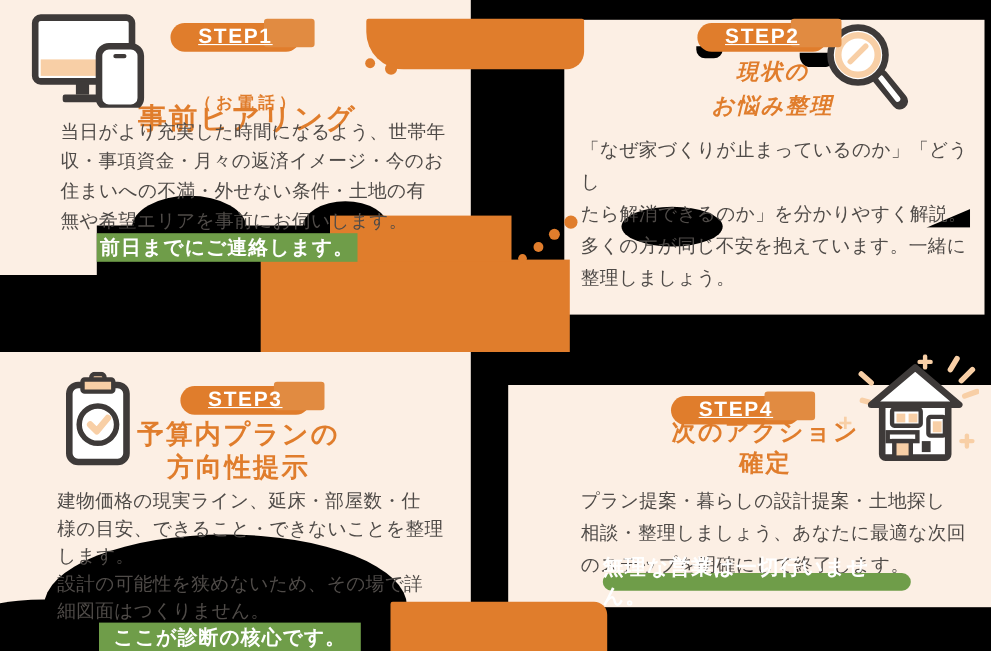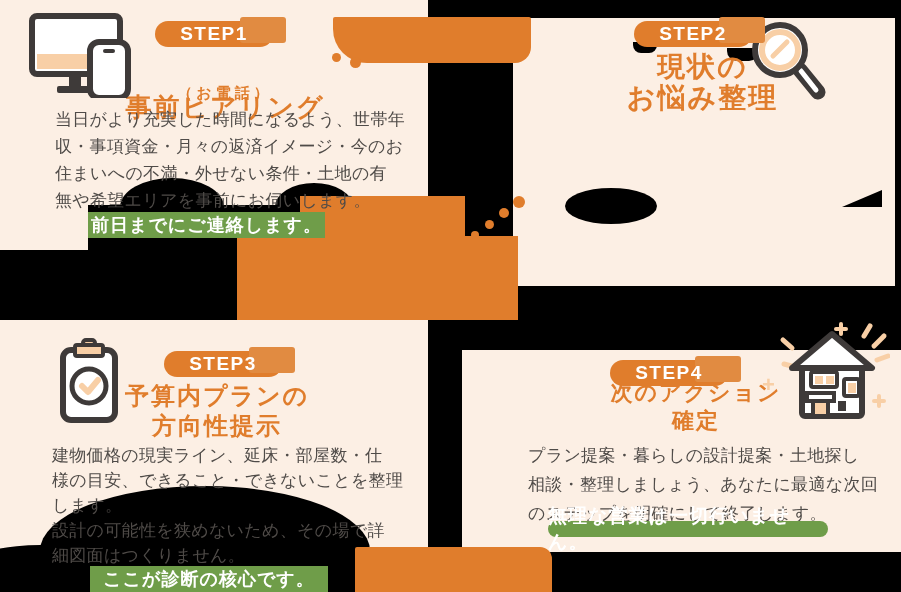--- a/index.html
+++ b/index.html
@@ -18,21 +18,21 @@
     font-family:"Liberation Sans","DejaVu Sans",sans-serif;
   }
   .card{position:absolute;background:var(--cream);z-index:1;}
   .wave{position:absolute;background:#000;z-index:2;}
   .ellipse{border-radius:50%;}
   .oshape{position:absolute;background:var(--orange);z-index:3;}
   .dot{position:absolute;background:var(--orange);border-radius:50%;z-index:3;}
   .step-badge{
     position:absolute;background:var(--orange);color:#fff;font-weight:bold;
     display:flex;align-items:center;justify-content:center;
-    border-radius:13px;z-index:6;letter-spacing:1.5px;
+    border-radius:13px;z-index:6;letter-spacing:1.5px;text-decoration:underline;
   }
   .step-badge::after{
     content:"";position:absolute;right:-13px;top:-4px;width:46px;height:100%;
     background:var(--orange-lite);border-radius:3px;z-index:-1;
   }
   .card-title{
     position:absolute;color:var(--orange);font-weight:bold;text-align:center;
     white-space:pre-line;z-index:4;
   }
   .card-sub{
@@ -107,22 +107,26 @@
   <div class="icon" style="left:750px;top:20px;width:78px;height:82px;">
     <svg width="78" height="82" viewBox="0 0 78 82">
       <line x1="50" y1="50" x2="68" y2="72" stroke="#3e3a39" stroke-width="15" stroke-linecap="round"></line>
       <line x1="51" y1="51" x2="66" y2="70" stroke="#fff" stroke-width="5" stroke-linecap="round"></line>
       <circle cx="30" cy="30" r="25" fill="#fff" stroke="#3e3a39" stroke-width="6"></circle>
       <circle cx="30" cy="30" r="18" fill="none" stroke="#f8cfa6" stroke-width="6"></circle>
       <line x1="23" y1="36" x2="37" y2="22" stroke="#f8cfa6" stroke-width="5" stroke-linecap="round"></line>
     </svg>
   </div>
   <div class="step-badge" style="left:634px;top:21px;width:118px;height:26px;font-size:19px;">STEP2</div>
-  <div class="card-title" style="left:565px;top:51px;width:275px;font-size:28px;line-height:31px;letter-spacing:2px;">現状の
+  <div class="card-title" style="left:565px;top:51px;width:275px;font-size:20px;line-height:31px;letter-spacing:2px;font-style:italic;">現状の
 お悩み整理</div>
+  <div class="card-body" style="left:528px;top:122px;width:365px;line-height:29px;">「なぜ家づくりが止まっているのか」「どうし
+たら解消できるのか」を分かりやすく解説。
+多くの方が同じ不安を抱えています。一緒に
+整理しましょう。</div>
 
   <div class="icon" style="left:58px;top:338px;width:62px;height:88px;">
     <svg width="62" height="88" viewBox="0 0 62 88">
       <rect x="25" y="2" width="12" height="10" rx="3" fill="#f8cfa6" stroke="#3e3a39" stroke-width="4"></rect>
       <rect x="5" y="12" width="52" height="70" rx="8" fill="#fff" stroke="#3e3a39" stroke-width="6"></rect>
       <rect x="17" y="7" width="28" height="11" rx="2" fill="#f8cfa6" stroke="#3e3a39" stroke-width="4"></rect>
       <circle cx="31" cy="48" r="17" fill="#fff" stroke="#3e3a39" stroke-width="5"></circle>
       <polyline points="24,48 30,54 40,42" fill="none" stroke="#f8cfa6" stroke-width="6" stroke-linecap="round" stroke-linejoin="round"></polyline>
     </svg>
   </div>

